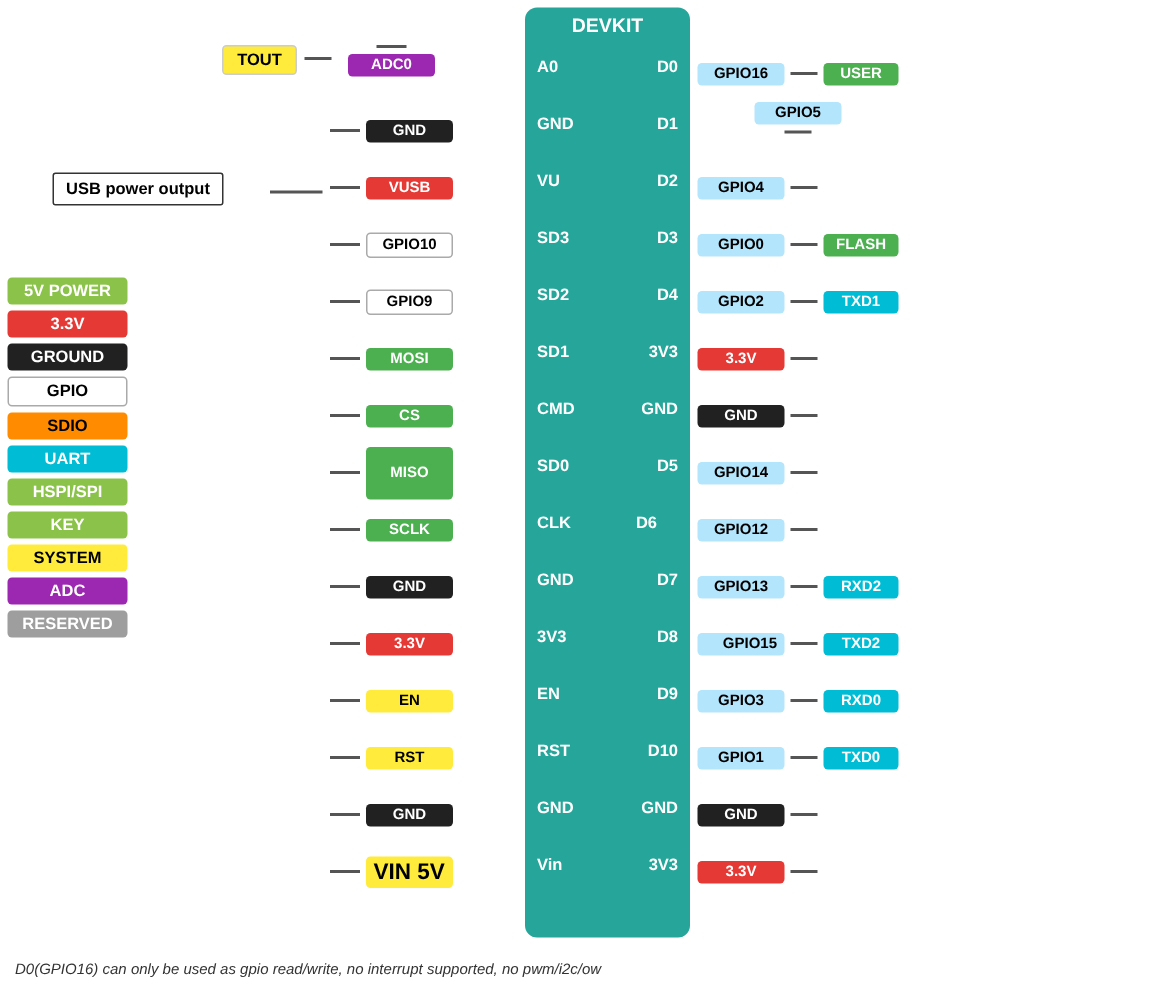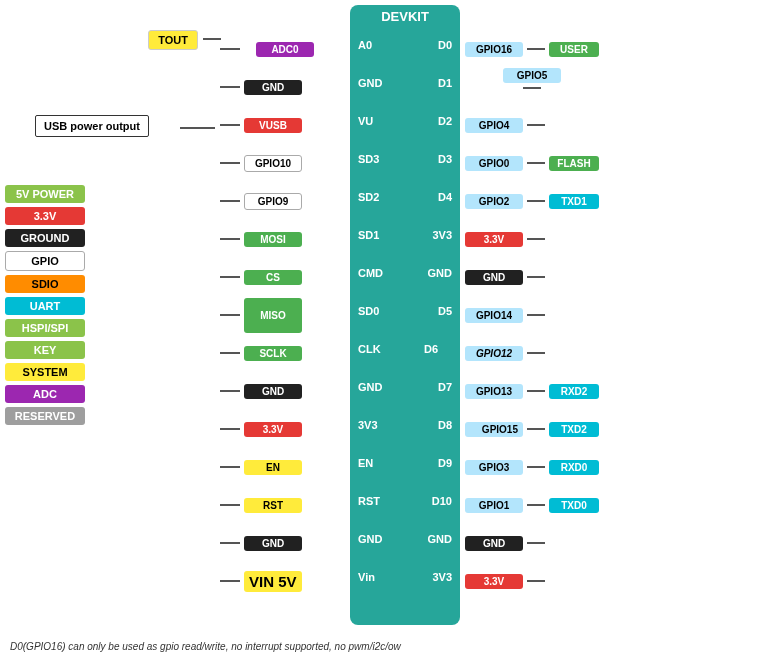--- a/index.html
+++ b/index.html
@@ -194,21 +194,21 @@
       <div style="padding: 3px 8px; border-radius: 3px; font-size: 11px; font-weight: bold; text-align: center; width: 80px; background: rgb(158, 158, 158); color: white;">RESERVED</div>
     </div>
 
   <div class="tout-label badge bg-yellow" style="position:absolute;left:148px;top:30px;">TOUT</div>
   <div style="position:absolute;left:203px;top:38px;width:18px;height:2px;background:#555;"></div>
 
   <div class="usb-label" style="position:absolute;left:35px;top:115px;">USB power output</div>
   <div style="position:absolute;left:180px;top:127px;width:35px;height:2px;background:#555;"></div>
 
   <div id="left-pins" style="position:absolute;left:220px;top:30px;display:flex;flex-direction:column;">
-  <div style="display: flex; align-items: center; height: 38px; gap: 16px;">
+  <div style="display: flex; align-items: center; height: 38px; gap: 4px; flex-direction: column;">
         <div style="width: 20px; height: 2px; background: rgb(85, 85, 85);"></div>
         <span style="display: inline-block; padding: 2px 5px; border-radius: 3px; font-size: 10px; font-weight: bold; text-align: center; min-width: 58px; white-space: nowrap; background: rgb(156, 39, 176); color: white;">ADC0</span>
       </div>
       <div style="display: flex; align-items: center; height: 38px; gap: 4px;">
         <div style="width: 20px; height: 2px; background: rgb(85, 85, 85);"></div>
         <span style="display: inline-block; padding: 2px 5px; border-radius: 3px; font-size: 10px; font-weight: bold; text-align: center; min-width: 58px; white-space: nowrap; background: rgb(33, 33, 33); color: white;">GND</span>
       </div>
       <div style="display: flex; align-items: center; height: 38px; gap: 4px;">
         <div style="width: 20px; height: 2px; background: rgb(85, 85, 85);"></div>
         <span style="display: inline-block; padding: 2px 5px; border-radius: 3px; font-size: 10px; font-weight: bold; text-align: center; min-width: 58px; white-space: nowrap; background: rgb(229, 57, 53); color: white;">VUSB</span>
@@ -293,21 +293,21 @@
       </div>
       <div style="display: flex; align-items: center; height: 38px; gap: 4px;">
         <span style="display: inline-block; padding: 2px 5px; border-radius: 3px; font-size: 10px; font-weight: bold; text-align: center; min-width: 58px; white-space: nowrap; background: rgb(33, 33, 33); color: white;">GND</span>
         <div style="width: 18px; height: 2px; background: rgb(85, 85, 85);"></div>
       </div>
       <div style="display: flex; align-items: center; height: 38px; gap: 4px;">
         <span style="display: inline-block; padding: 2px 5px; border-radius: 3px; font-size: 10px; font-weight: bold; text-align: center; min-width: 58px; white-space: nowrap; background: rgb(179, 229, 252); color: rgb(0, 0, 0);">GPIO14</span>
         <div style="width: 18px; height: 2px; background: rgb(85, 85, 85);"></div>
       </div>
       <div style="display: flex; align-items: center; height: 38px; gap: 4px;">
-        <span style="display: inline-block; padding: 2px 5px; border-radius: 3px; font-size: 10px; font-weight: bold; text-align: center; min-width: 58px; white-space: nowrap; background: rgb(179, 229, 252); color: rgb(0, 0, 0); font-style: italic;">GPIO12</span>
+        <span style="display: inline-block; padding: 2px 5px; border-radius: 3px; font-size: 10px; font-weight: bold; text-align: center; min-width: 58px; white-space: nowrap; background: rgb(179, 229, 252); color: rgb(0, 0, 0);">GPIO12</span>
         <div style="width: 18px; height: 2px; background: rgb(85, 85, 85);"></div>
       </div>
       <div style="display: flex; align-items: center; height: 38px; gap: 4px;">
         <span style="display: inline-block; padding: 2px 5px; border-radius: 3px; font-size: 10px; font-weight: bold; text-align: center; min-width: 58px; white-space: nowrap; background: rgb(179, 229, 252); color: rgb(0, 0, 0);">GPIO13</span>
         <div style="width: 18px; height: 2px; background: rgb(85, 85, 85);"></div>
         <span style="display: inline-block; padding: 2px 5px; border-radius: 3px; font-size: 10px; font-weight: bold; text-align: center; min-width: 50px; white-space: nowrap; background: rgb(0, 188, 212); color: white;">RXD2</span>
       </div>
       <div style="display: flex; align-items: center; height: 38px; gap: 4px;">
         <span style="display: inline-block; padding: 2px 5px; border-radius: 3px; font-size: 10px; font-weight: bold; text-align: right; min-width: 58px; white-space: nowrap; background: rgb(179, 229, 252); color: rgb(0, 0, 0);">GPIO15</span>
         <div style="width: 18px; height: 2px; background: rgb(85, 85, 85);"></div>

